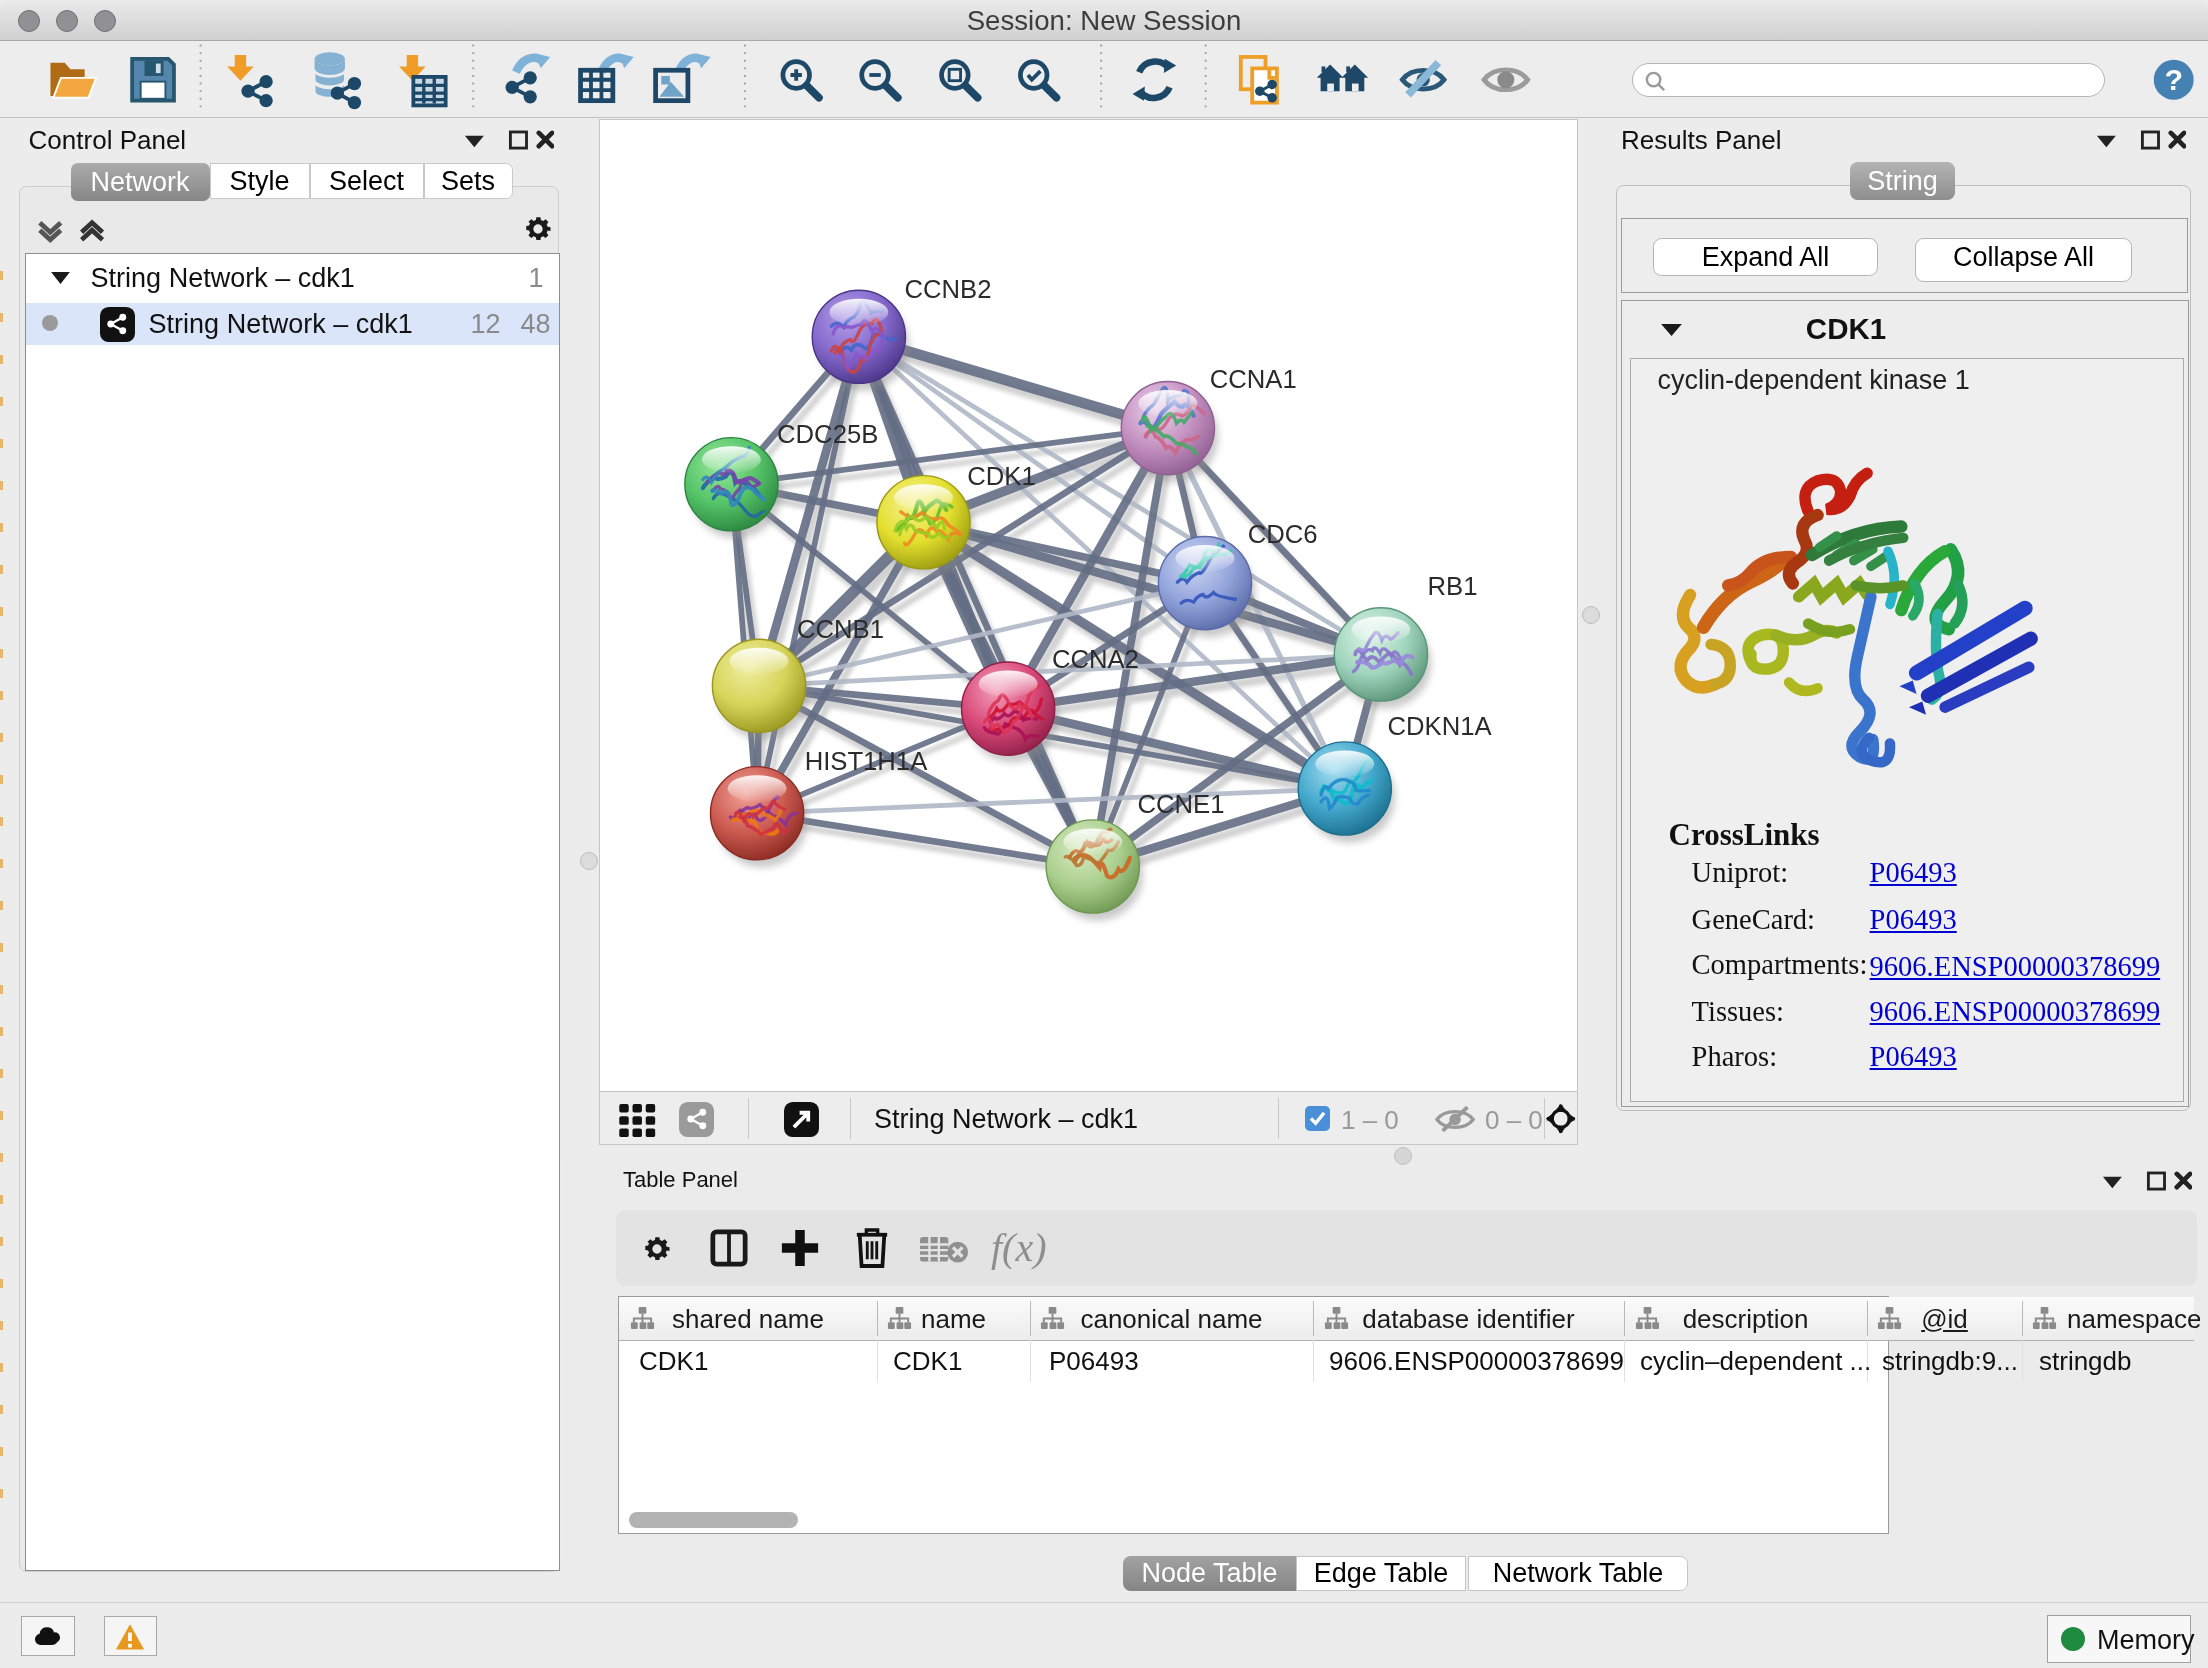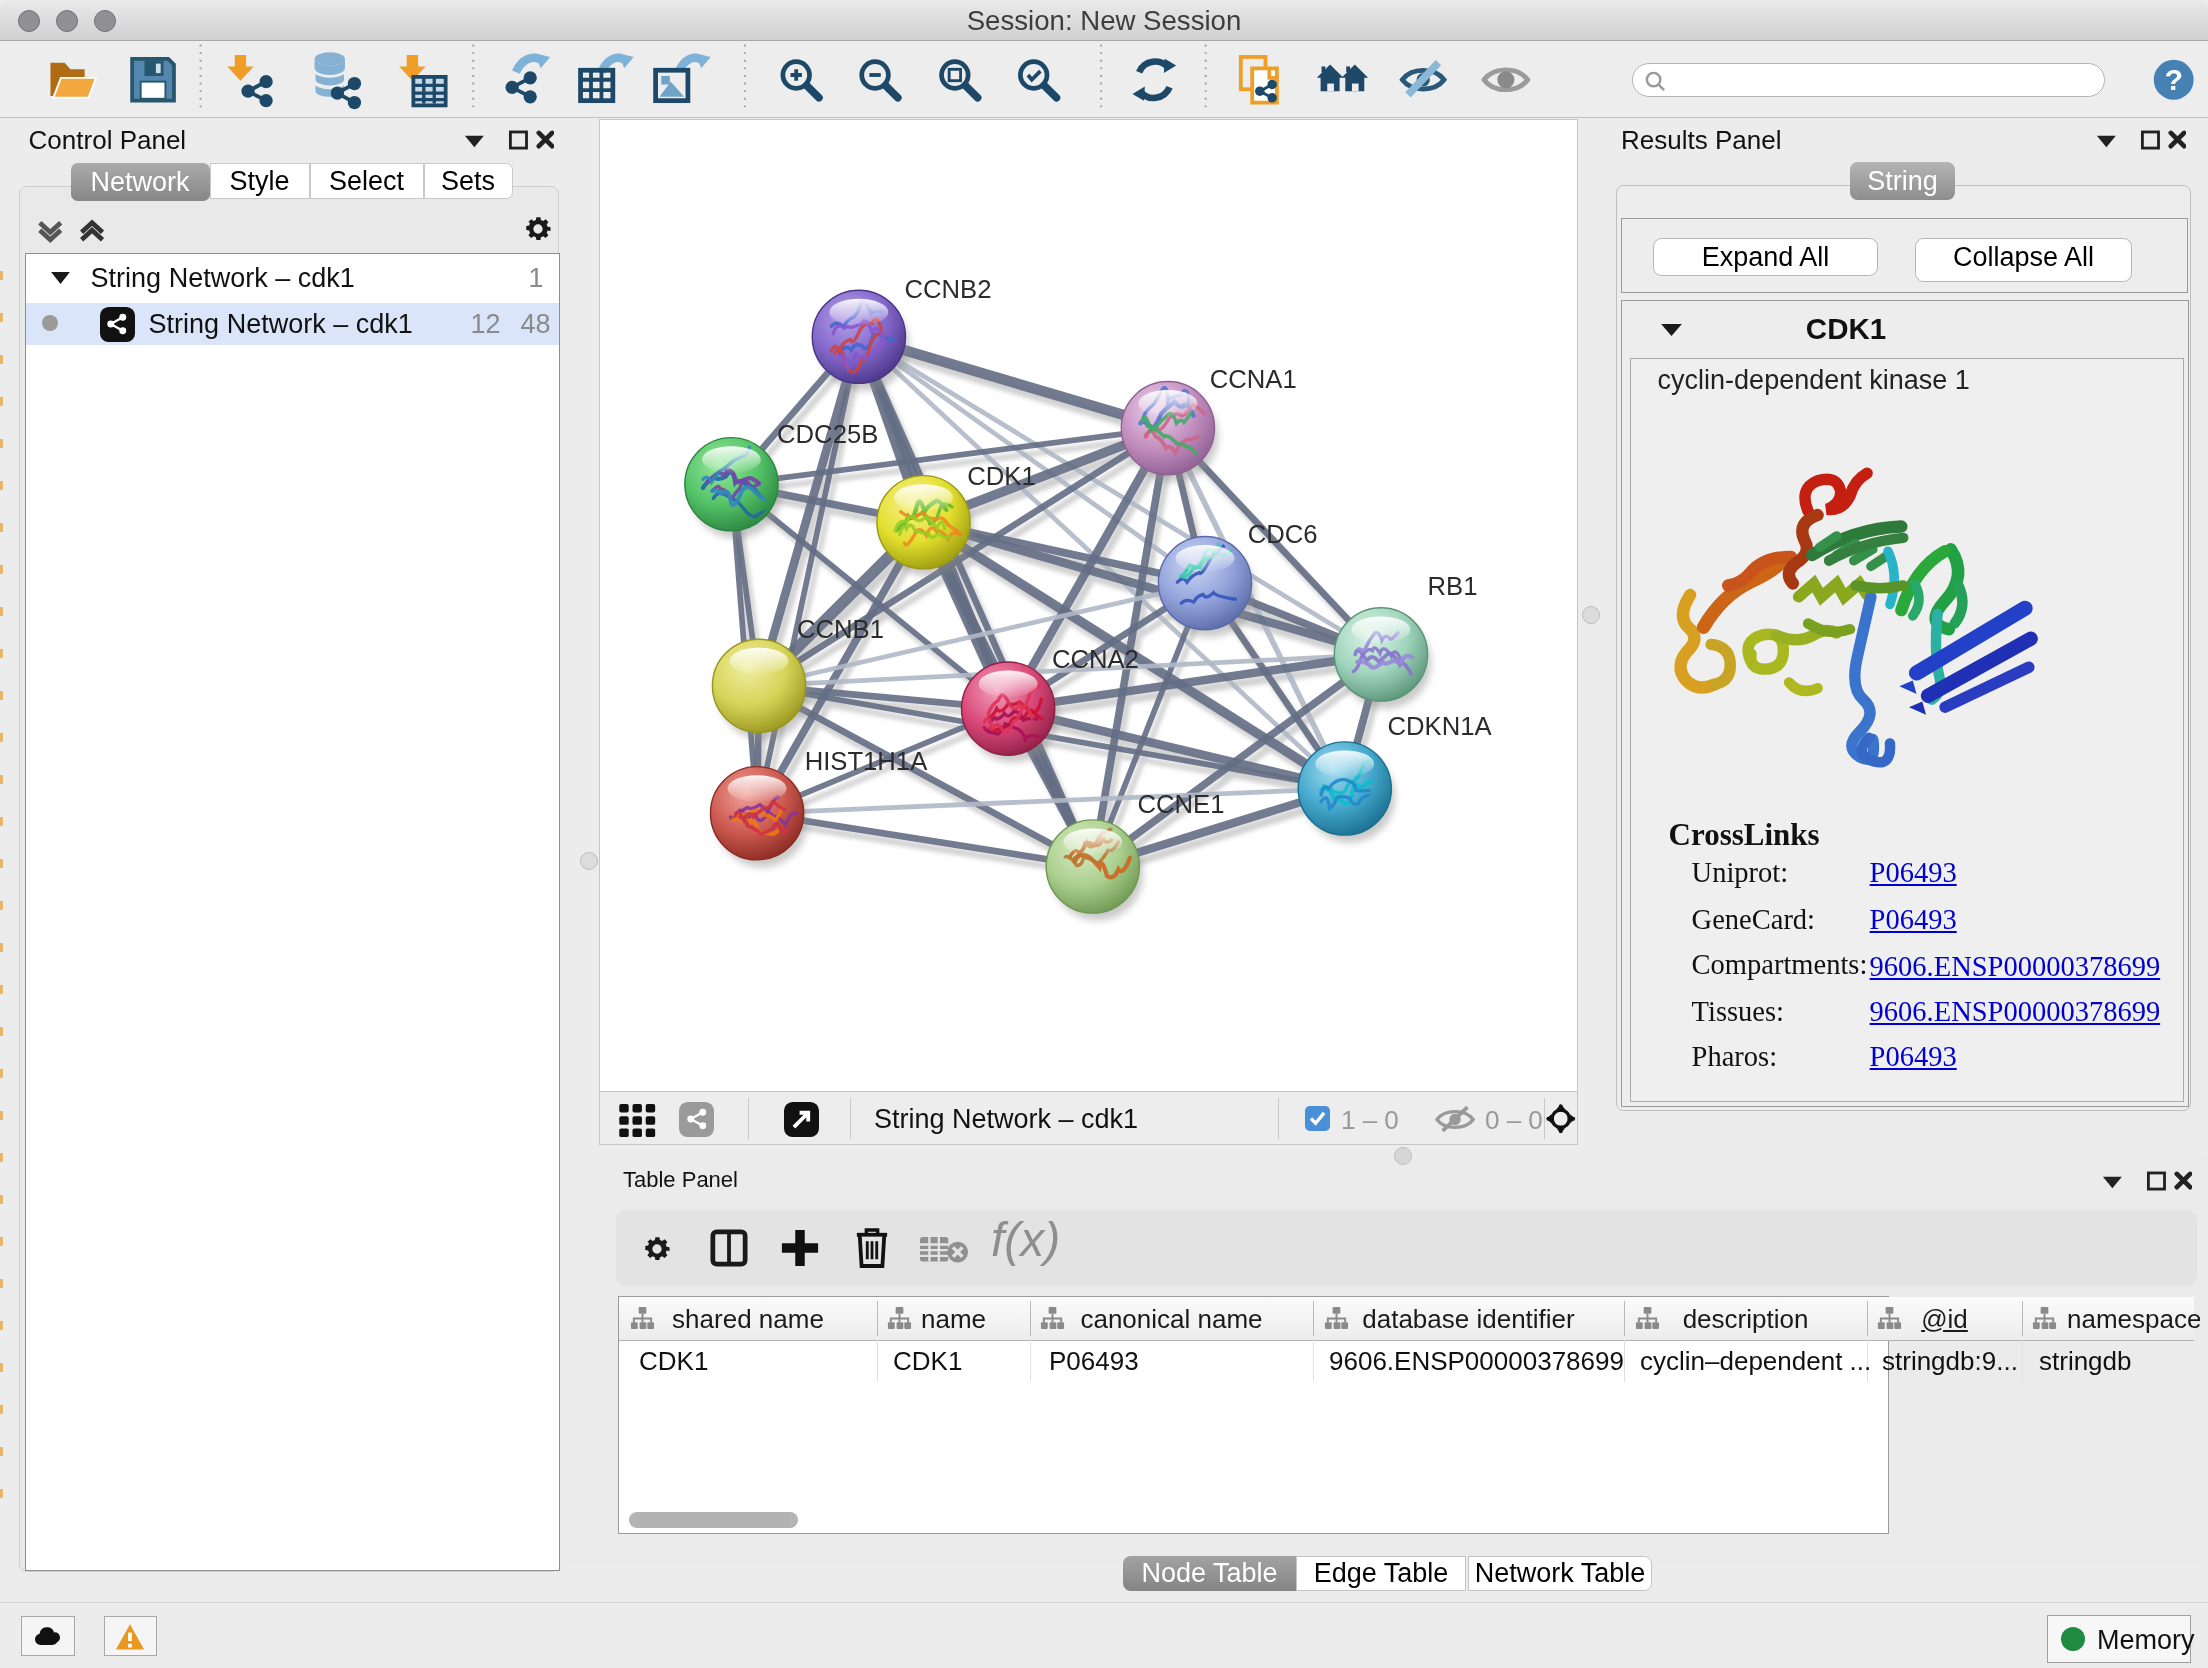--- a/index.html
+++ b/index.html
@@ -685,21 +685,21 @@
         <path d="M13,8 v-5 h12 v5" stroke-width="3.5"></path>
       <path d="M6,8 l2,33 h22 l2,-33" stroke-width="4"></path>
       <path d="M14,15 v19 M19,15 v19 M24,15 v19" stroke-width="3"></path>
     </svg>
     <svg class="abs" style="left:304px;top:25px;" width="49" height="28.5" viewBox="0 0 52 30" fill="#909090">
       <rect x="0" y="2" width="30" height="26" rx="3"></rect>
       <path d="M0,10 h30 M0,16 h30 M0,22 h30 M10,2 v26 M20,2 v26" stroke="#e3e3e3" stroke-width="2.5"></path>
       <circle cx="40" cy="18" r="11"></circle>
       <path d="M35,13 l10,10 M45,13 l-10,10" stroke="#e3e3e3" stroke-width="3.5"></path>
     </svg>
-    <div class="abs" style="left:375px;top:2px;font-family:Liberation Sans, sans-serif;font-style:italic;font-size:48px;color:#8e8e8e;">f(x)</div>
+    <div class="abs" style="left:375px;top:14px;font-family:Liberation Serif, serif;font-style:italic;font-size:40px;color:#8e8e8e;">f(x)</div>
   </div>
 
   <div class="abs" style="left:55px;top:140px;width:1271px;height:238px;background:#fff;border:1px solid #9a9a9a;box-sizing:border-box;">
 
     <div class="abs" style="left:0;top:0;width:1575px;height:43px;background:linear-gradient(#fbfbfb,#ececec);border-bottom:1px solid #b0b0b0;"></div>
 
     <div class="abs" style="left:258px;top:3.8px;width:1px;height:35px;background:#b9b9b9;"></div>
     <div class="abs" style="left:411px;top:3.8px;width:1px;height:35px;background:#b9b9b9;"></div>
     <div class="abs" style="left:694px;top:3.8px;width:1px;height:35px;background:#b9b9b9;"></div>
     <div class="abs" style="left:1005px;top:3.8px;width:1px;height:35px;background:#b9b9b9;"></div>
@@ -774,21 +774,21 @@
     <div class="abs cell" style="left:710px;top:49px;">9606.ENSP00000378699</div>
     <div class="abs cell" style="left:1021px;top:49px;">cyclin–dependent ...</div>
     <div class="abs cell" style="left:1263px;top:49px;">stringdb:9...</div>
     <div class="abs cell" style="left:1420px;top:49px;">stringdb</div>
 
     <div class="abs" style="left:9.5px;top:215px;width:169px;height:16px;background:#b3b3b3;border-radius:8.6px;"></div>
   </div>
 
   <div class="abs" style="left:560px;top:400px;width:173px;height:35px;background:linear-gradient(#a2a2a2,#858585);border-radius:7.6px 0 0 7.6px;color:#fff;font-size:27px;text-align:center;line-height:35px;">Node Table</div>
   <div class="abs" style="left:733px;top:400px;width:170px;height:35px;background:#fff;border:1px solid #c4c4c4;box-sizing:border-box;color:#000;font-size:27px;text-align:center;line-height:33px;">Edge Table</div>
-  <div class="abs" style="left:905px;top:400px;width:184px;height:35px;background:#fff;border:1px solid #c4c4c4;border-radius:0 7.6px 7.6px 0;box-sizing:border-box;color:#000;font-size:27px;text-align:center;line-height:33px;">Network Table</div>
+  <div class="abs" style="left:905px;top:400px;width:220px;height:35px;background:#fff;border:1px solid #c4c4c4;border-radius:0 7.6px 7.6px 0;box-sizing:border-box;color:#000;font-size:27px;text-align:center;line-height:33px;">Network Table</div>
 </div>
 
 <div class="abs" id="statusbar" style="left:0;top:1602px;width:2208px;height:67px;background:#ececec;border-top:1px solid #d2d2d2;">
   <div class="abs" style="left:21px;top:13.3px;width:54px;height:40px;background:#f5f5f5;border:1.9px solid #a8a8a8;box-sizing:border-box;">
     <svg class="abs" style="left:10.5px;top:8.6px;" width="30" height="21" viewBox="0 0 32 22" fill="#111">
       <path d="M8,20 a6,6 0 0 1 -1,-11.9 a8,8 0 0 1 15.5,-1.5 a5.5,5.5 0 0 1 3.5,10.2 q-2,3.2 -6,3.2 z"></path>
     </svg>
   </div>
   <div class="abs" style="left:104px;top:13.3px;width:53px;height:40px;background:#f5f5f5;border:1.9px solid #a8a8a8;box-sizing:border-box;">
     <svg class="abs" style="left:9.5px;top:5.7px;" width="30" height="28.5" viewBox="0 0 32 30">

